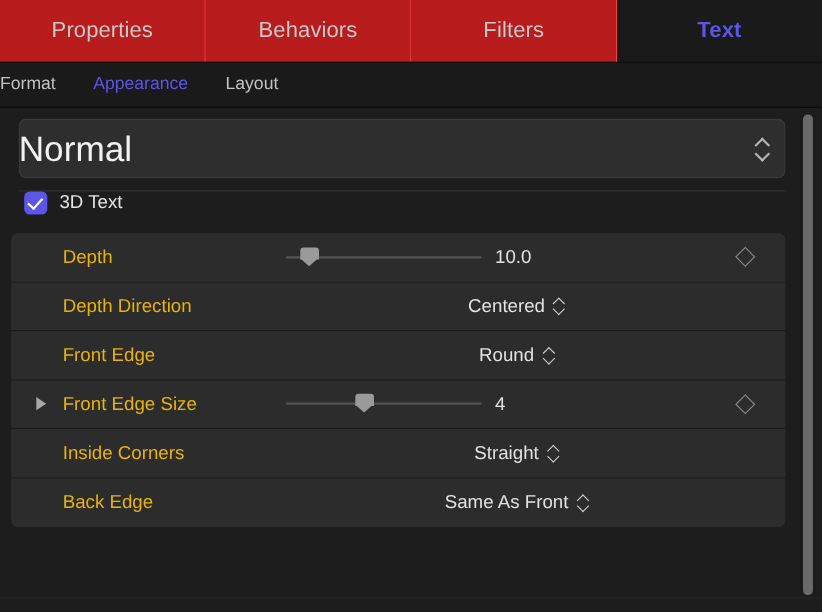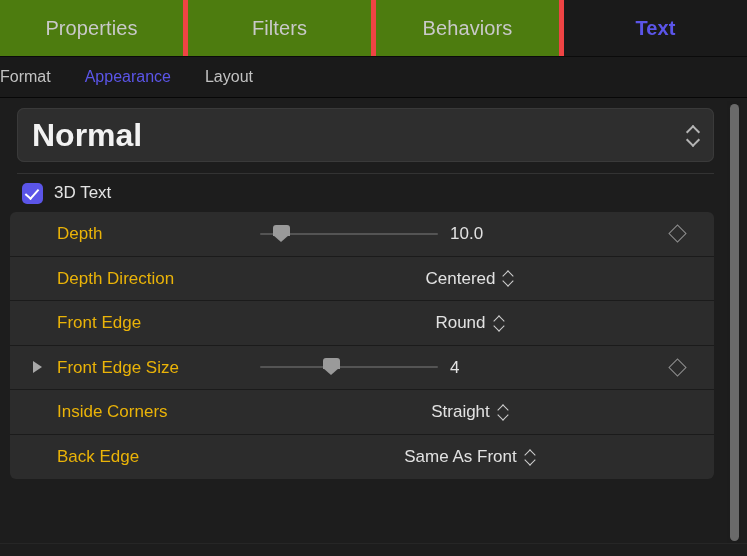--- a/index.html
+++ b/index.html
@@ -31,22 +31,22 @@
     border-bottom: 1px solid #0b0b0b;
     box-sizing: border-box;
   }
   .tab {
     flex: 1 1 0;
     display: flex;
     align-items: center;
     justify-content: center;
     font-size: 20px;
     color: #c9c9c9;
-    background: #4d7c0f;
-    border-right: 5px solid #ef4444;
+    background: #b91c1c;
+    border-right: 1px solid #ef4444;
     box-sizing: border-box;
     letter-spacing: .1px;
     user-select: none;
   }
   .tab:last-child { border-right: none; }
   .tab.selected {
     color: #5b55e8;
     background: #1a1a1a;
     font-weight: bold;
   }
@@ -87,23 +87,22 @@
     height: 54px;
     background: #2e2e2e;
     border-radius: 7px;
     display: flex;
     align-items: center;
     box-shadow: inset 0 0 0 1px #3a3a3a;
   }
   .preset-label {
     font-size: 32px;
     color: #f2f2f2;
-    padding-left: 15px;
     line-height: 1;
-    font-weight: 700;
+    font-weight: 400;
   }
   .stepper {
     position: absolute;
     right: 14px;
     top: 50%;
     transform: translateY(-50%);
     display: flex;
     flex-direction: column;
     align-items: center;
     gap: 4px;
@@ -132,21 +131,20 @@
 
   .hr {
     height: 1px;
     background: #333333;
     margin: 3px 33px 0 17px;
   }
 
   
   .checkrow {
     display: flex;
-    align-items: center;
     height: 38px;
     padding-left: 22px;
     gap: 11px;
   }
   .checkbox {
     width: 21px;
     height: 21px;
     border-radius: 5px;
     background: #5b55e8;
     position: relative;
@@ -345,24 +343,24 @@
 </head>
 <body>
 
 <div id="app">
 
   <div class="tabbar">
     <div class="tab">
         <span>Properties</span>
       </div>
     <div class="tab">
+        <span>Behaviors</span>
+      </div>
+    <div class="tab">
         <span>Filters</span>
-      </div>
-    <div class="tab">
-        <span>Behaviors</span>
       </div>
     <div class="tab selected">
         <span>Text</span>
       </div>
   </div>
 
   <div class="subtabbar">
     <div class="subtab">Format</div>
     <div class="subtab selected">Appearance</div>
     <div class="subtab">Layout</div>

